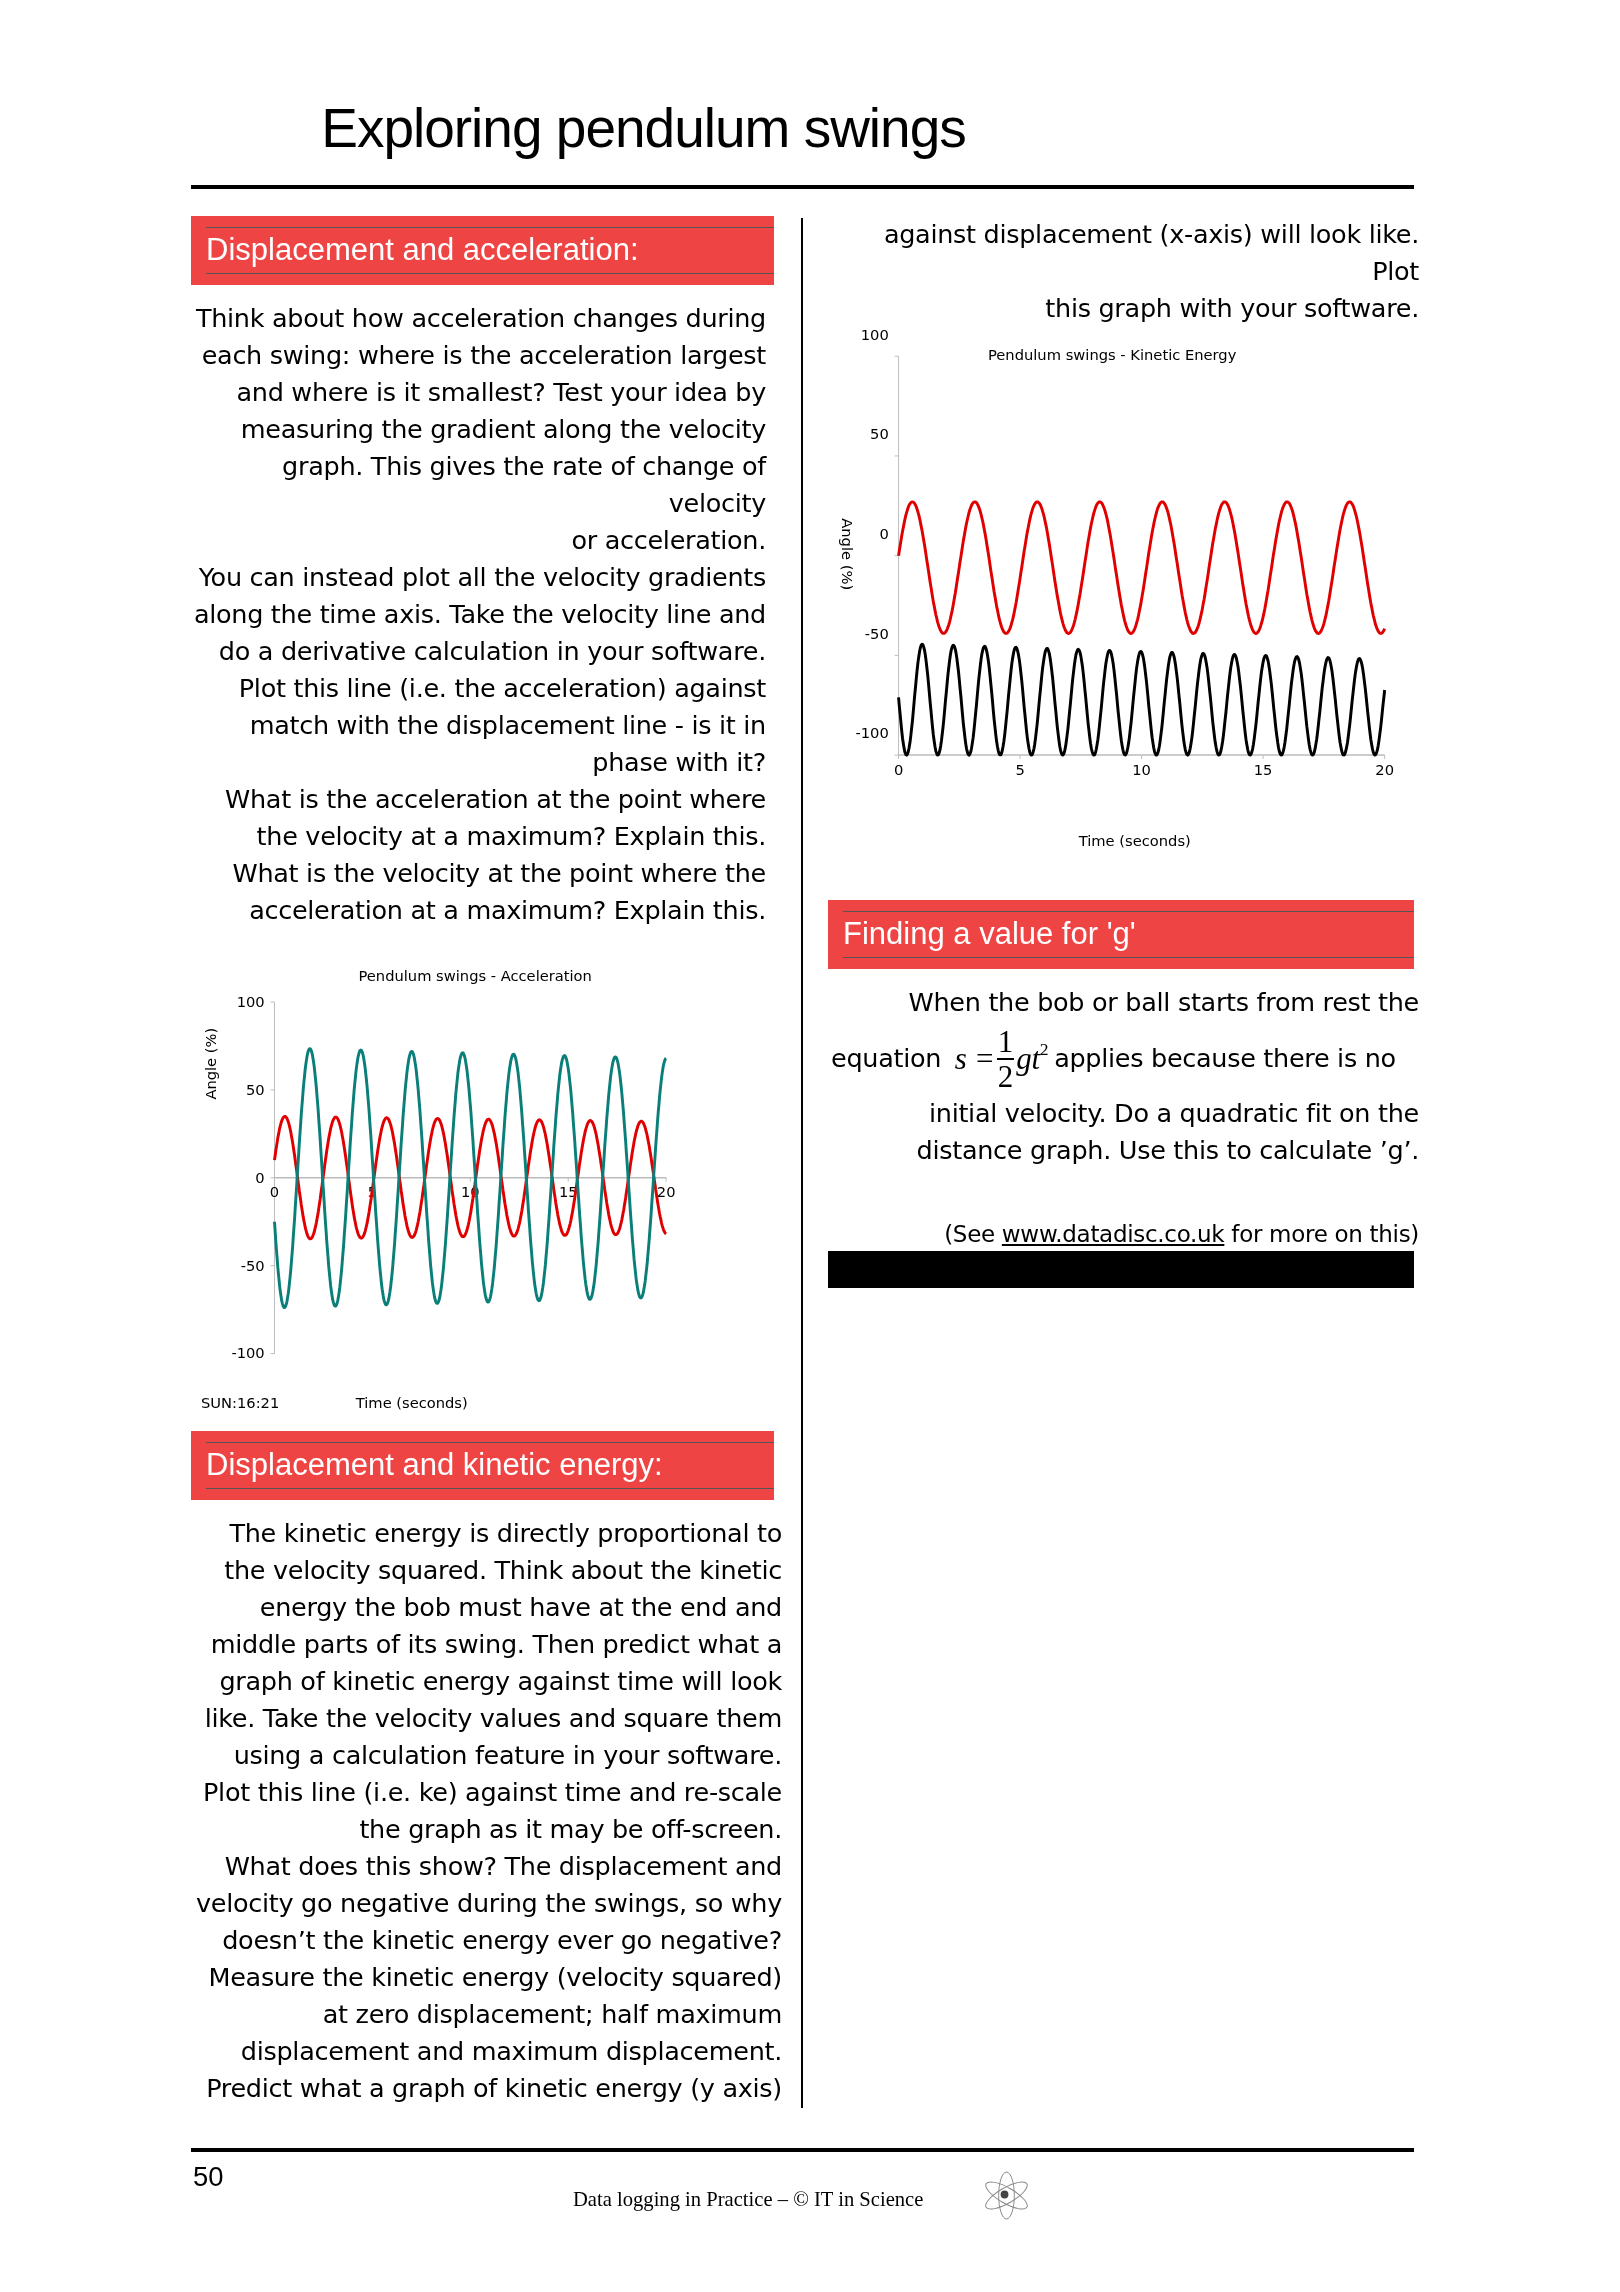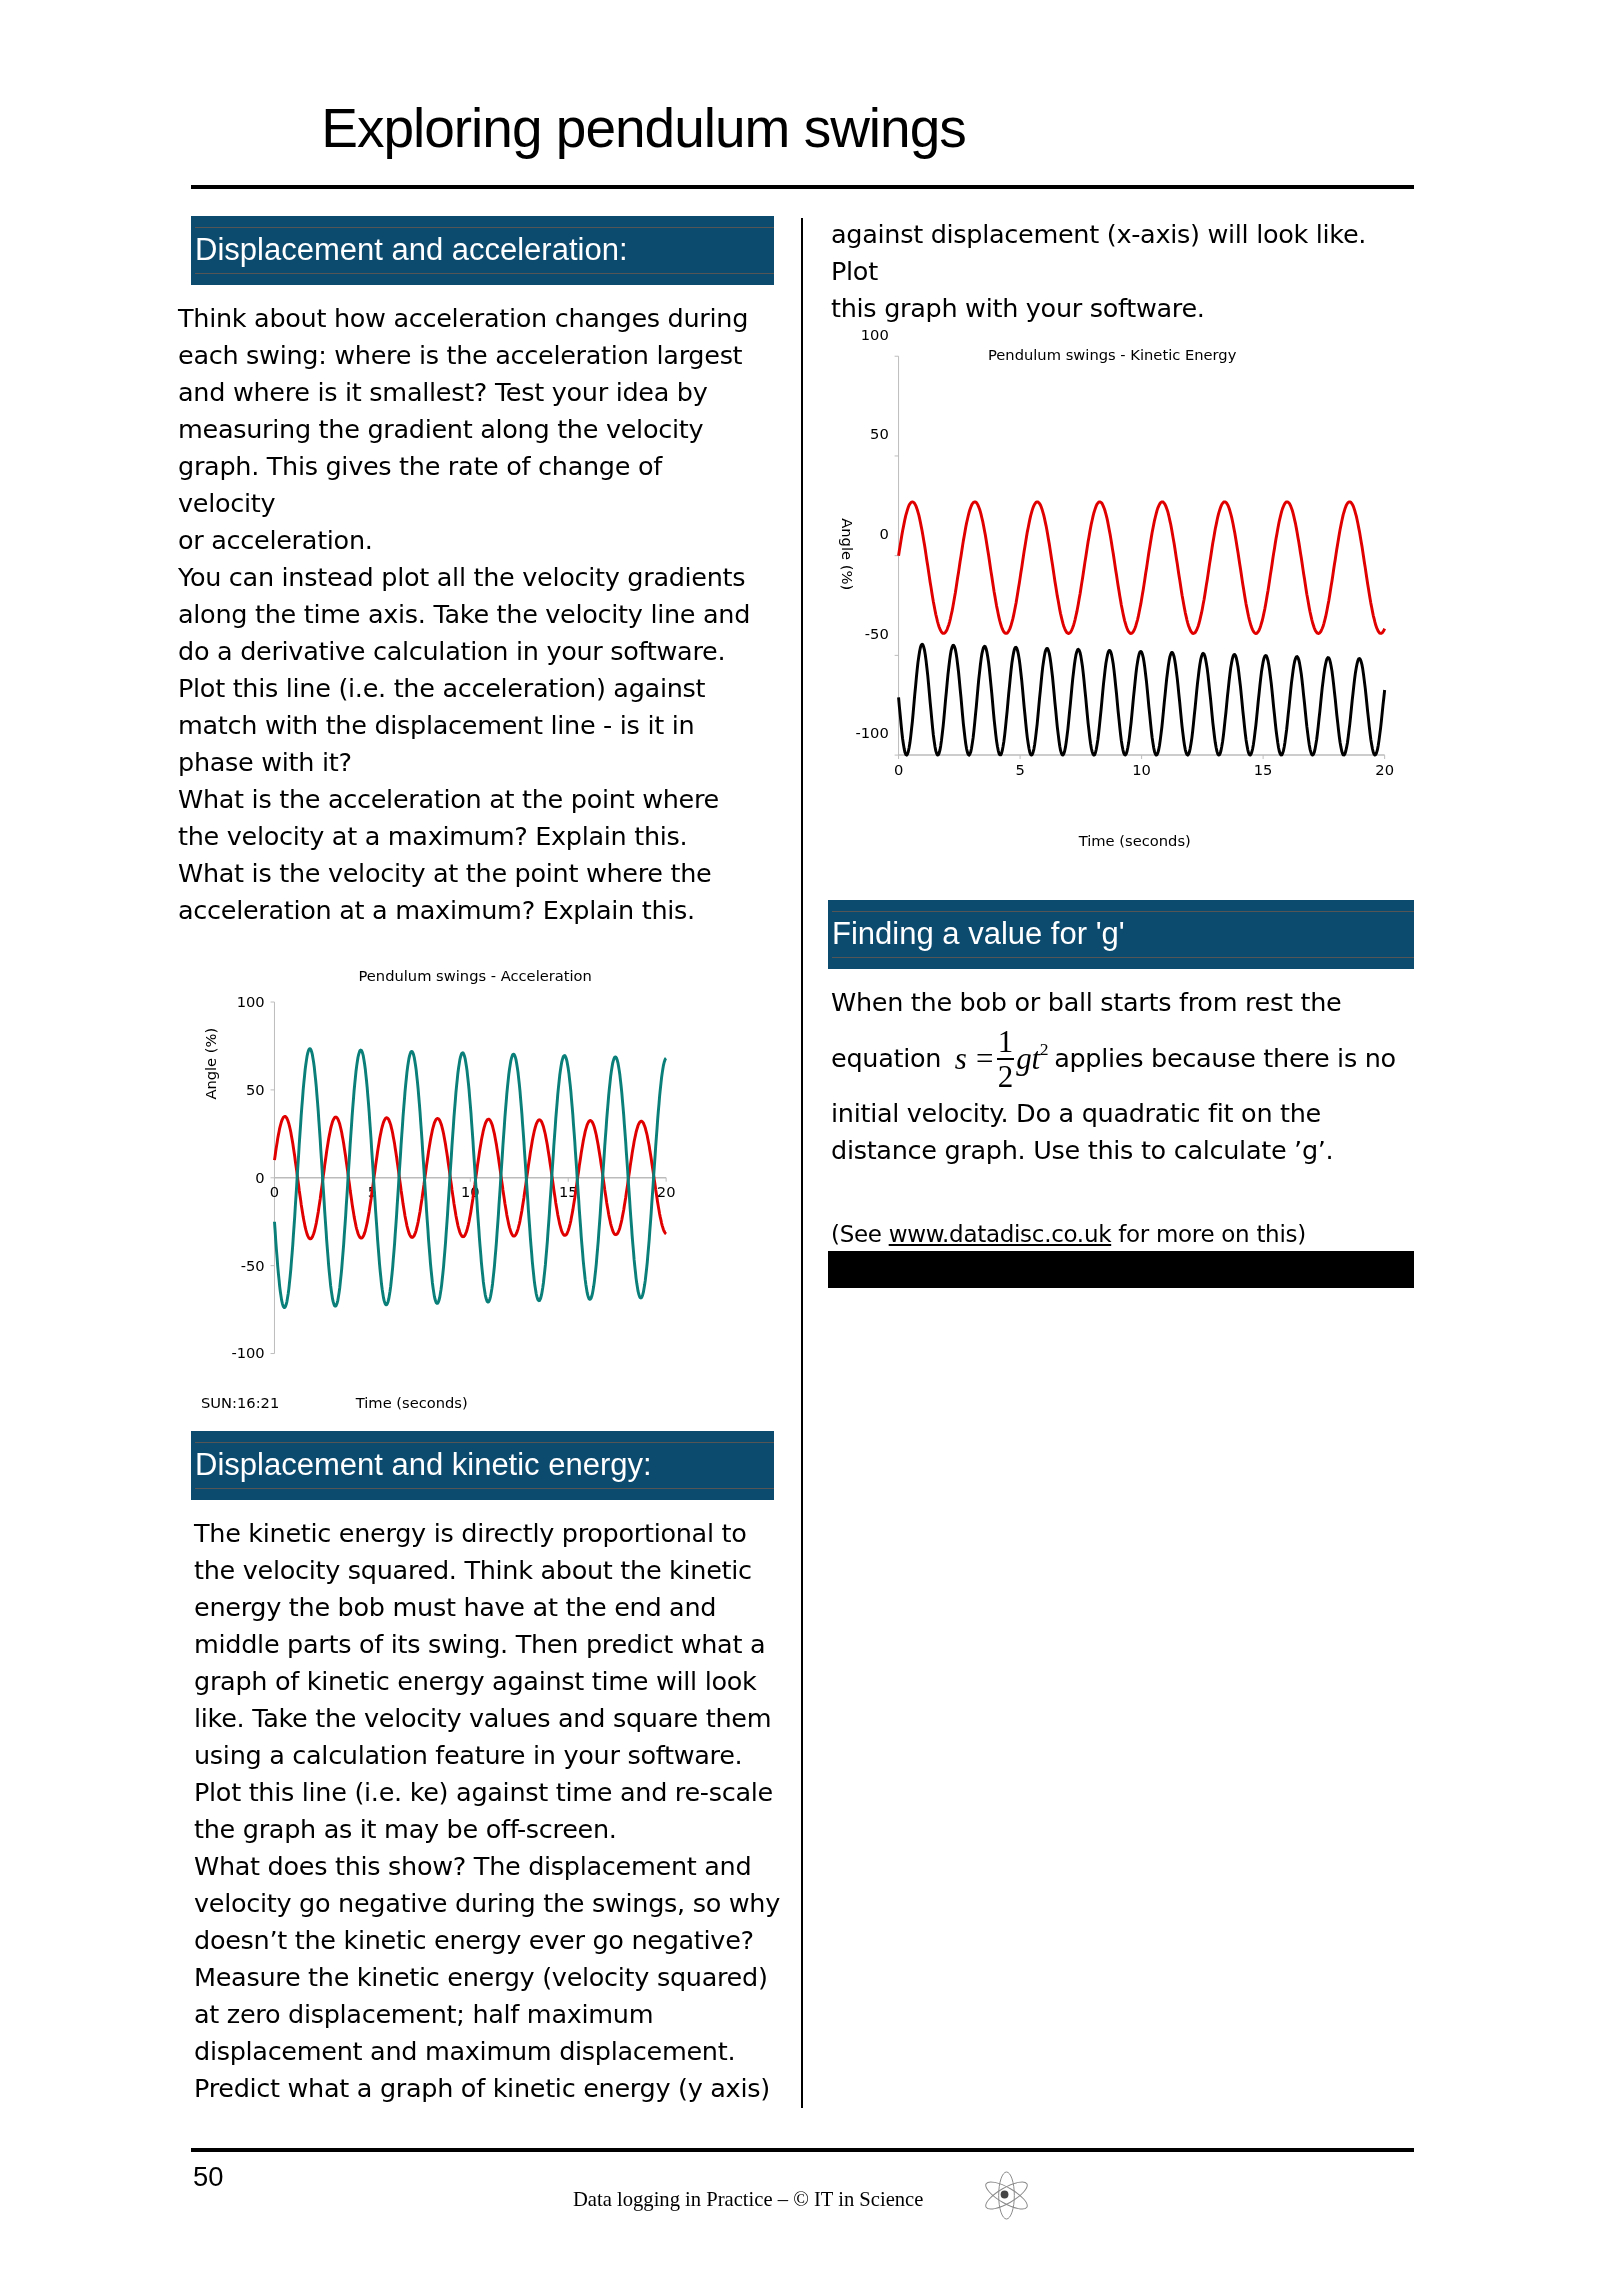--- a/index.html
+++ b/index.html
@@ -1,23 +1,23 @@
 <!DOCTYPE html>
 <html><head>
 <meta charset="utf-8">
 <style>
   html, body { margin: 0; padding: 0; background: #ffffff; }
   body { width: 1620px; height: 2293px; position: relative; overflow: hidden; font-family: "DejaVu Sans", sans-serif; color: #000; }
   .abs { position: absolute; }
   .title { left: 0; width: 1287px; top: 96px; text-align: center; font-family: "Liberation Sans", sans-serif; font-size: 55px; letter-spacing: -1px; }
   .rule { left: 191px; width: 1223px; height: 3.9px; background: #000; }
   .vdiv { left: 801px; width: 2px; background: #000; top: 218px; height: 1890px; }
-  .hbox { background: #0c4a6e; color: #fff; font-family: "Liberation Sans", sans-serif; font-size: 31px; box-sizing: border-box; padding-left: 4px; display: flex; align-items: center; }
+  .hbox { background: #ef4444; color: #fff; font-family: "Liberation Sans", sans-serif; font-size: 31px; box-sizing: border-box; padding-left: 15px; display: flex; align-items: center; }
   .hbox .inner { width: 100%; border-top: 1px solid #555; border-bottom: 1px solid #555; padding: 3.9px 0 5.9px 0; }
-  .body-text { font-family: "DejaVu Sans", sans-serif; font-size: 25.5px; line-height: 37px; letter-spacing: -0.3px; }
+  .body-text { font-family: "DejaVu Sans", sans-serif; font-size: 25.5px; line-height: 37px; letter-spacing: -0.3px; text-align: right; }
   .body-text p { margin: 0; }
   .chart-svg text { font-family: "DejaVu Sans", sans-serif; }
   .formula { font-family: "Liberation Serif", serif; font-style: italic; font-size: 31px; }
   .frac { display: inline-flex; flex-direction: column; align-items: center; vertical-align: middle; font-style: normal; font-size: 29px; line-height: 29px; margin: 0 2px; }
   .frac .bar { width: 17.6px; height: 2px; background: #000; margin: 2px 0; }
   .footer-num { left: 193px; top: 2161px; font-family: "Liberation Sans", sans-serif; font-size: 27.4px; }
   .footer-text { left: 573px; top: 2188px; font-family: Liberation Serif, serif; font-size: 20.6px; }
   a.link { color: #000; text-decoration: underline; }
 </style>
 </head>

